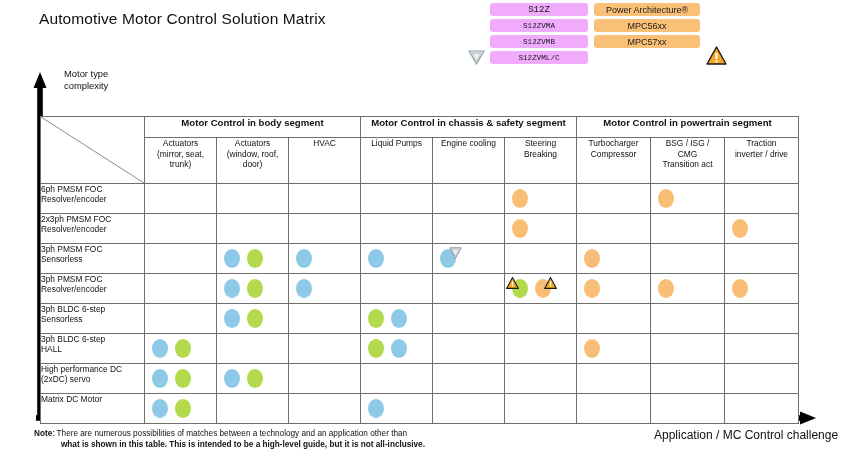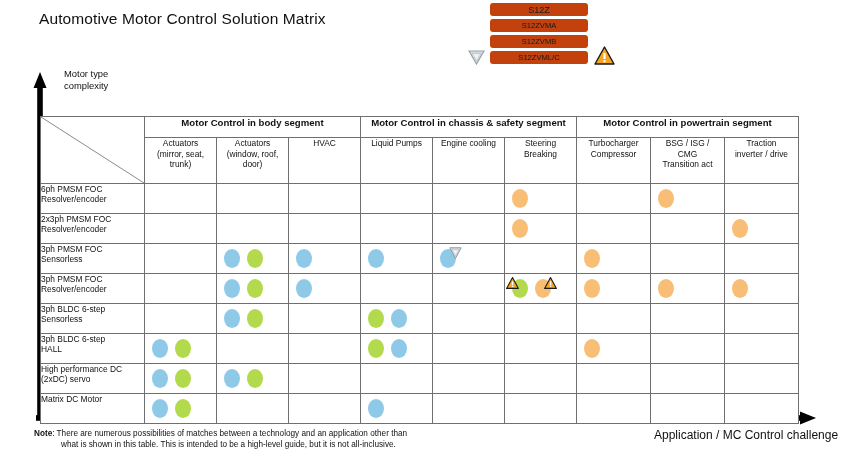--- a/index.html
+++ b/index.html
@@ -48,21 +48,21 @@
     border-radius: 3px;
     font-size: 7.6px;
     display: flex;
     align-items: center;
     justify-content: center;
     color: #1a1a1a;
     white-space: nowrap;
     overflow: hidden;
   }
   .legend-chip.head { font-size: 9px; }
-  .legend-chip.blue { background: #c2410c; }
+  .legend-chip.blue { background: #f0abfc; font-family: Liberation Mono, monospace; }
   .legend-chip.green { background: #b3d94c; }
   .legend-chip.orange { background: #fbc077; }
   .legend-chip.wide { width: 106px; }
   .legend-spacer { height: 13px; }
   #legend-silver-slot {
     width: 20px;
     height: 62px;
     display: flex;
     align-items: flex-end;
     justify-content: center;
@@ -223,21 +223,21 @@
   #note {
     position: absolute;
     left: 34px;
     top: 428px;
     font-size: 8.2px;
     line-height: 11px;
     color: #111;
     width: 470px;
   }
   #note .note-label { font-weight: bold; }
-  #note .note-l2 { display: block; padding-left: 27px; }
+  #note .note-l2 { display: block; padding-left: 27px; font-weight: bold; }
 </style>
 </head>
 <body>
 
 <div id="page-title">Automotive Motor Control Solution Matrix</div>
 
 <div id="legend">
 
   <div id="legend-silver-slot">
     <span class="silver-tri">
@@ -249,20 +249,26 @@
   </div>
 
   <div class="legend-col">
     <div class="legend-chip blue head">S12Z</div>
     <div class="legend-chip blue">S12ZVMA</div>
     <div class="legend-chip blue">S12ZVMB</div>
     <div class="legend-chip blue">S12ZVML/C</div>
   </div>
 
 
+  <div class="legend-col">
+    <div class="legend-chip orange wide head">Power Architecture®</div>
+    <div class="legend-chip orange wide head">MPC56xx</div>
+    <div class="legend-chip orange wide head">MPC57xx</div>
+    <div class="legend-spacer"></div>
+  </div>
 
   <div id="legend-warn-slot">
     <span class="warn-tri">
       <svg width="21" height="19" viewBox="0 0 21 19">
         <polygon points="10.5,1 20,18 1,18" fill="#f5a623" stroke="#1a1a1a" stroke-width="1.4" stroke-linejoin="round"></polygon>
         <rect x="9.4" y="7" width="2.2" height="6" fill="#ffffff"></rect>
         <rect x="9.4" y="14.2" width="2.2" height="2.1" fill="#ffffff"></rect>
       </svg>
     </span>
   </div>

